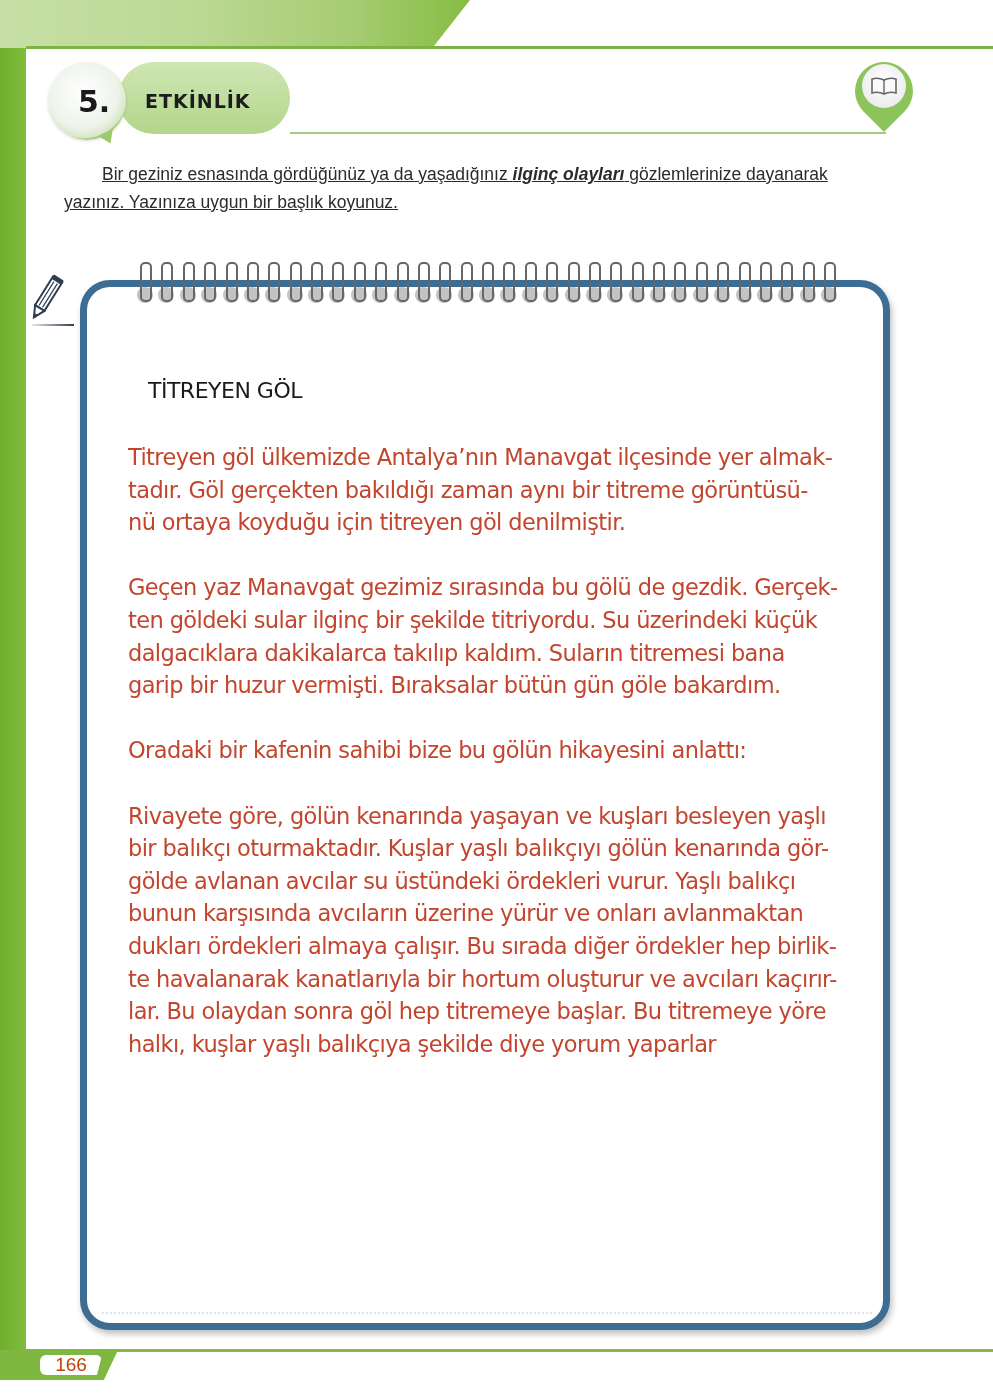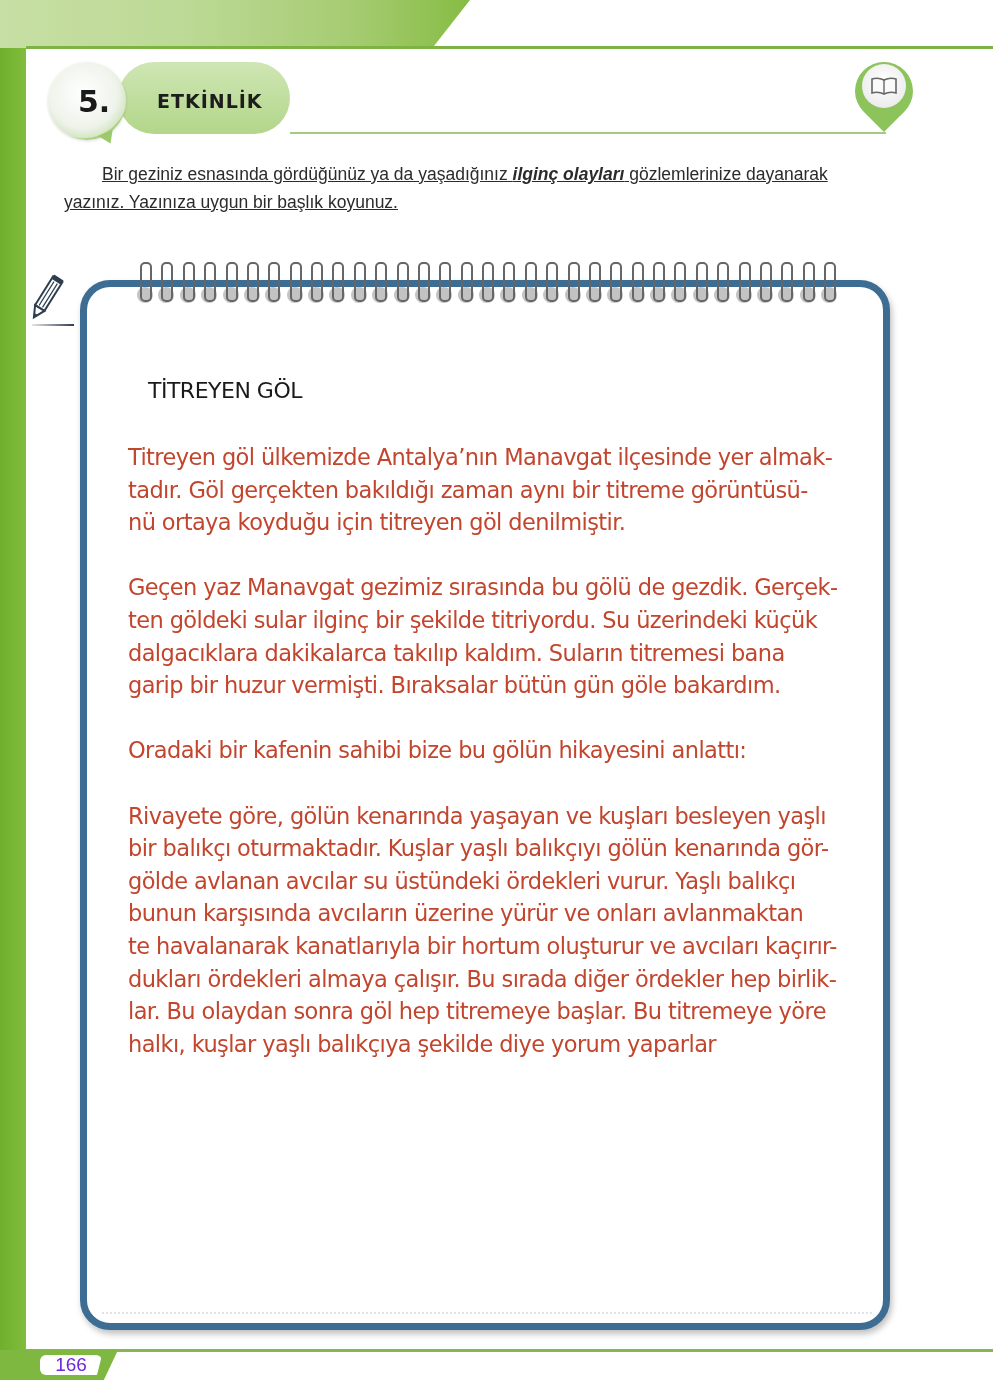--- a/index.html
+++ b/index.html
@@ -41,21 +41,21 @@
     border-top:12px solid #9cc96c; transform:rotate(-25deg);
   }
   .activity-num {
     position:absolute; left:78px; top:84px; width:40px;
     font-family:"DejaVu Sans", sans-serif; font-weight:bold; font-size:30px;
     color:#1a1a1a;
   }
   .activity-title {
     position:absolute; left:145px; top:90px;
     font-family:"DejaVu Sans", sans-serif; font-weight:bold; font-size:19px;
-    letter-spacing:1px; color:#1d1d1d;margin-left:12px;
+    letter-spacing:1px; color:#1d1d1d;
   }
   .header-rule {
     position:absolute; left:290px; top:132px; width:596px; height:2px;
     background:#a6c983;
   }
   
   .book-pin {
     position:absolute; left:855px; top:62px; width:58px; height:58px;
     border-radius:50% 50% 50% 0; transform:rotate(-45deg);
     background:#8cc35a;
@@ -124,21 +124,21 @@
     background:#86b84f;
   }
   .page-tab {
     position:absolute; left:0; top:1350px; width:118px; height:30px;
     background:#7fb840;
     clip-path:polygon(0 0,100% 0,88% 100%,0 100%);
   }
   .page-num {
     position:absolute; left:40px; top:1355px; width:62px; height:20px;
     background:#ffffff; border-radius:6px;
-    font-size:19px; line-height:20px; text-align:center; color:#6d28d9;
+    font-size:19px; line-height:20px; text-align:center; color:#c2410c;
     clip-path:polygon(0 0,100% 0,92% 100%,0 100%);
   }
 </style>
 </head>
 <body>
 
 <div class="left-stripe"></div>
 <div class="top-banner"></div>
 <div class="top-rule"></div>
 
@@ -328,22 +328,22 @@
     <span class="line">garip bir huzur vermişti. Bıraksalar bütün gün göle bakardım.</span>
   </p>
   <p>
     <span class="line">Oradaki bir kafenin sahibi bize bu gölün hikayesini anlattı:</span>
   </p>
   <p>
     <span class="line">Rivayete göre, gölün kenarında yaşayan ve kuşları besleyen yaşlı</span>
     <span class="line">bir balıkçı oturmaktadır. Kuşlar yaşlı balıkçıyı gölün kenarında gör-</span>
     <span class="line">gölde avlanan avcılar su üstündeki ördekleri vurur. Yaşlı balıkçı</span>
     <span class="line">bunun karşısında avcıların üzerine yürür ve onları avlanmaktan</span>
+    <span class="line">dukları ördekleri almaya çalışır. Bu sırada diğer ördekler hep birlik-</span>
     <span class="line">te havalanarak kanatlarıyla bir hortum oluşturur ve avcıları kaçırır-</span>
-    <span class="line">dukları ördekleri almaya çalışır. Bu sırada diğer ördekler hep birlik-</span>
     <span class="line">lar. Bu olaydan sonra göl hep titremeye başlar. Bu titremeye yöre</span>
     <span class="line">halkı, kuşlar yaşlı balıkçıya şekilde diye yorum yaparlar</span>
   </p>
 </div>
 
 <div class="bottom-rule"></div>
 <div class="page-tab"></div>
 <div class="page-num">166</div>
 
 </body></html>

